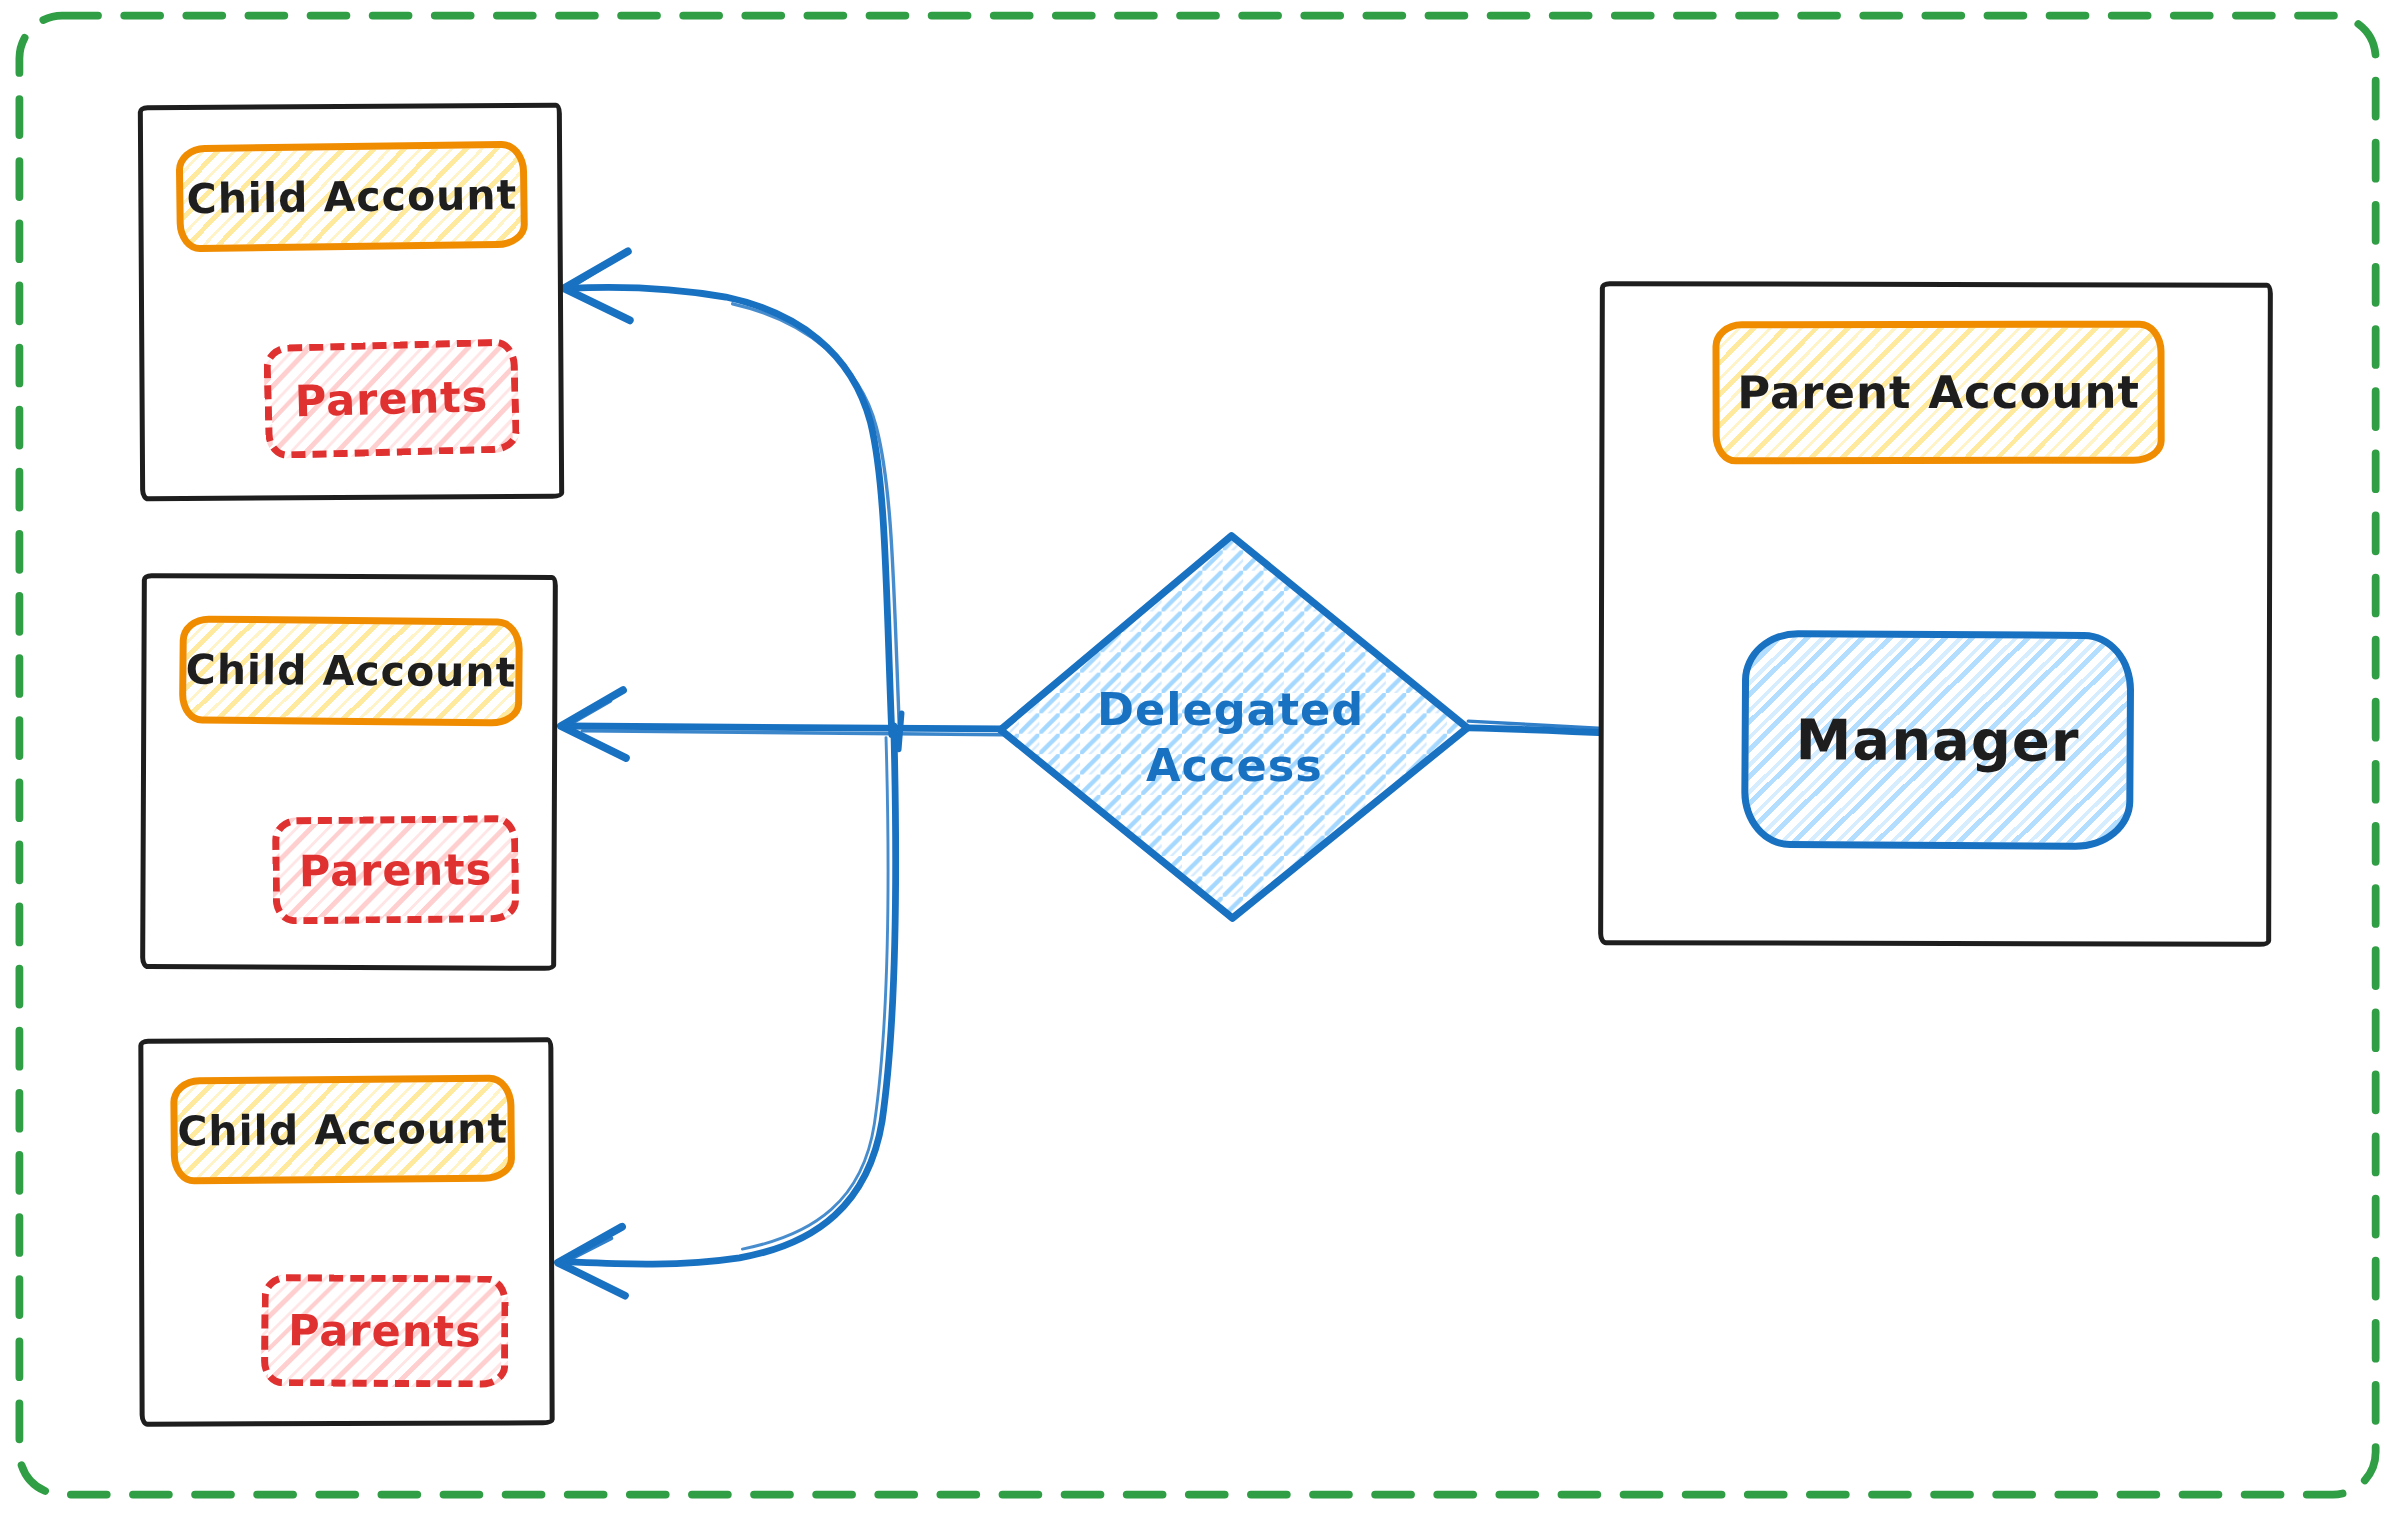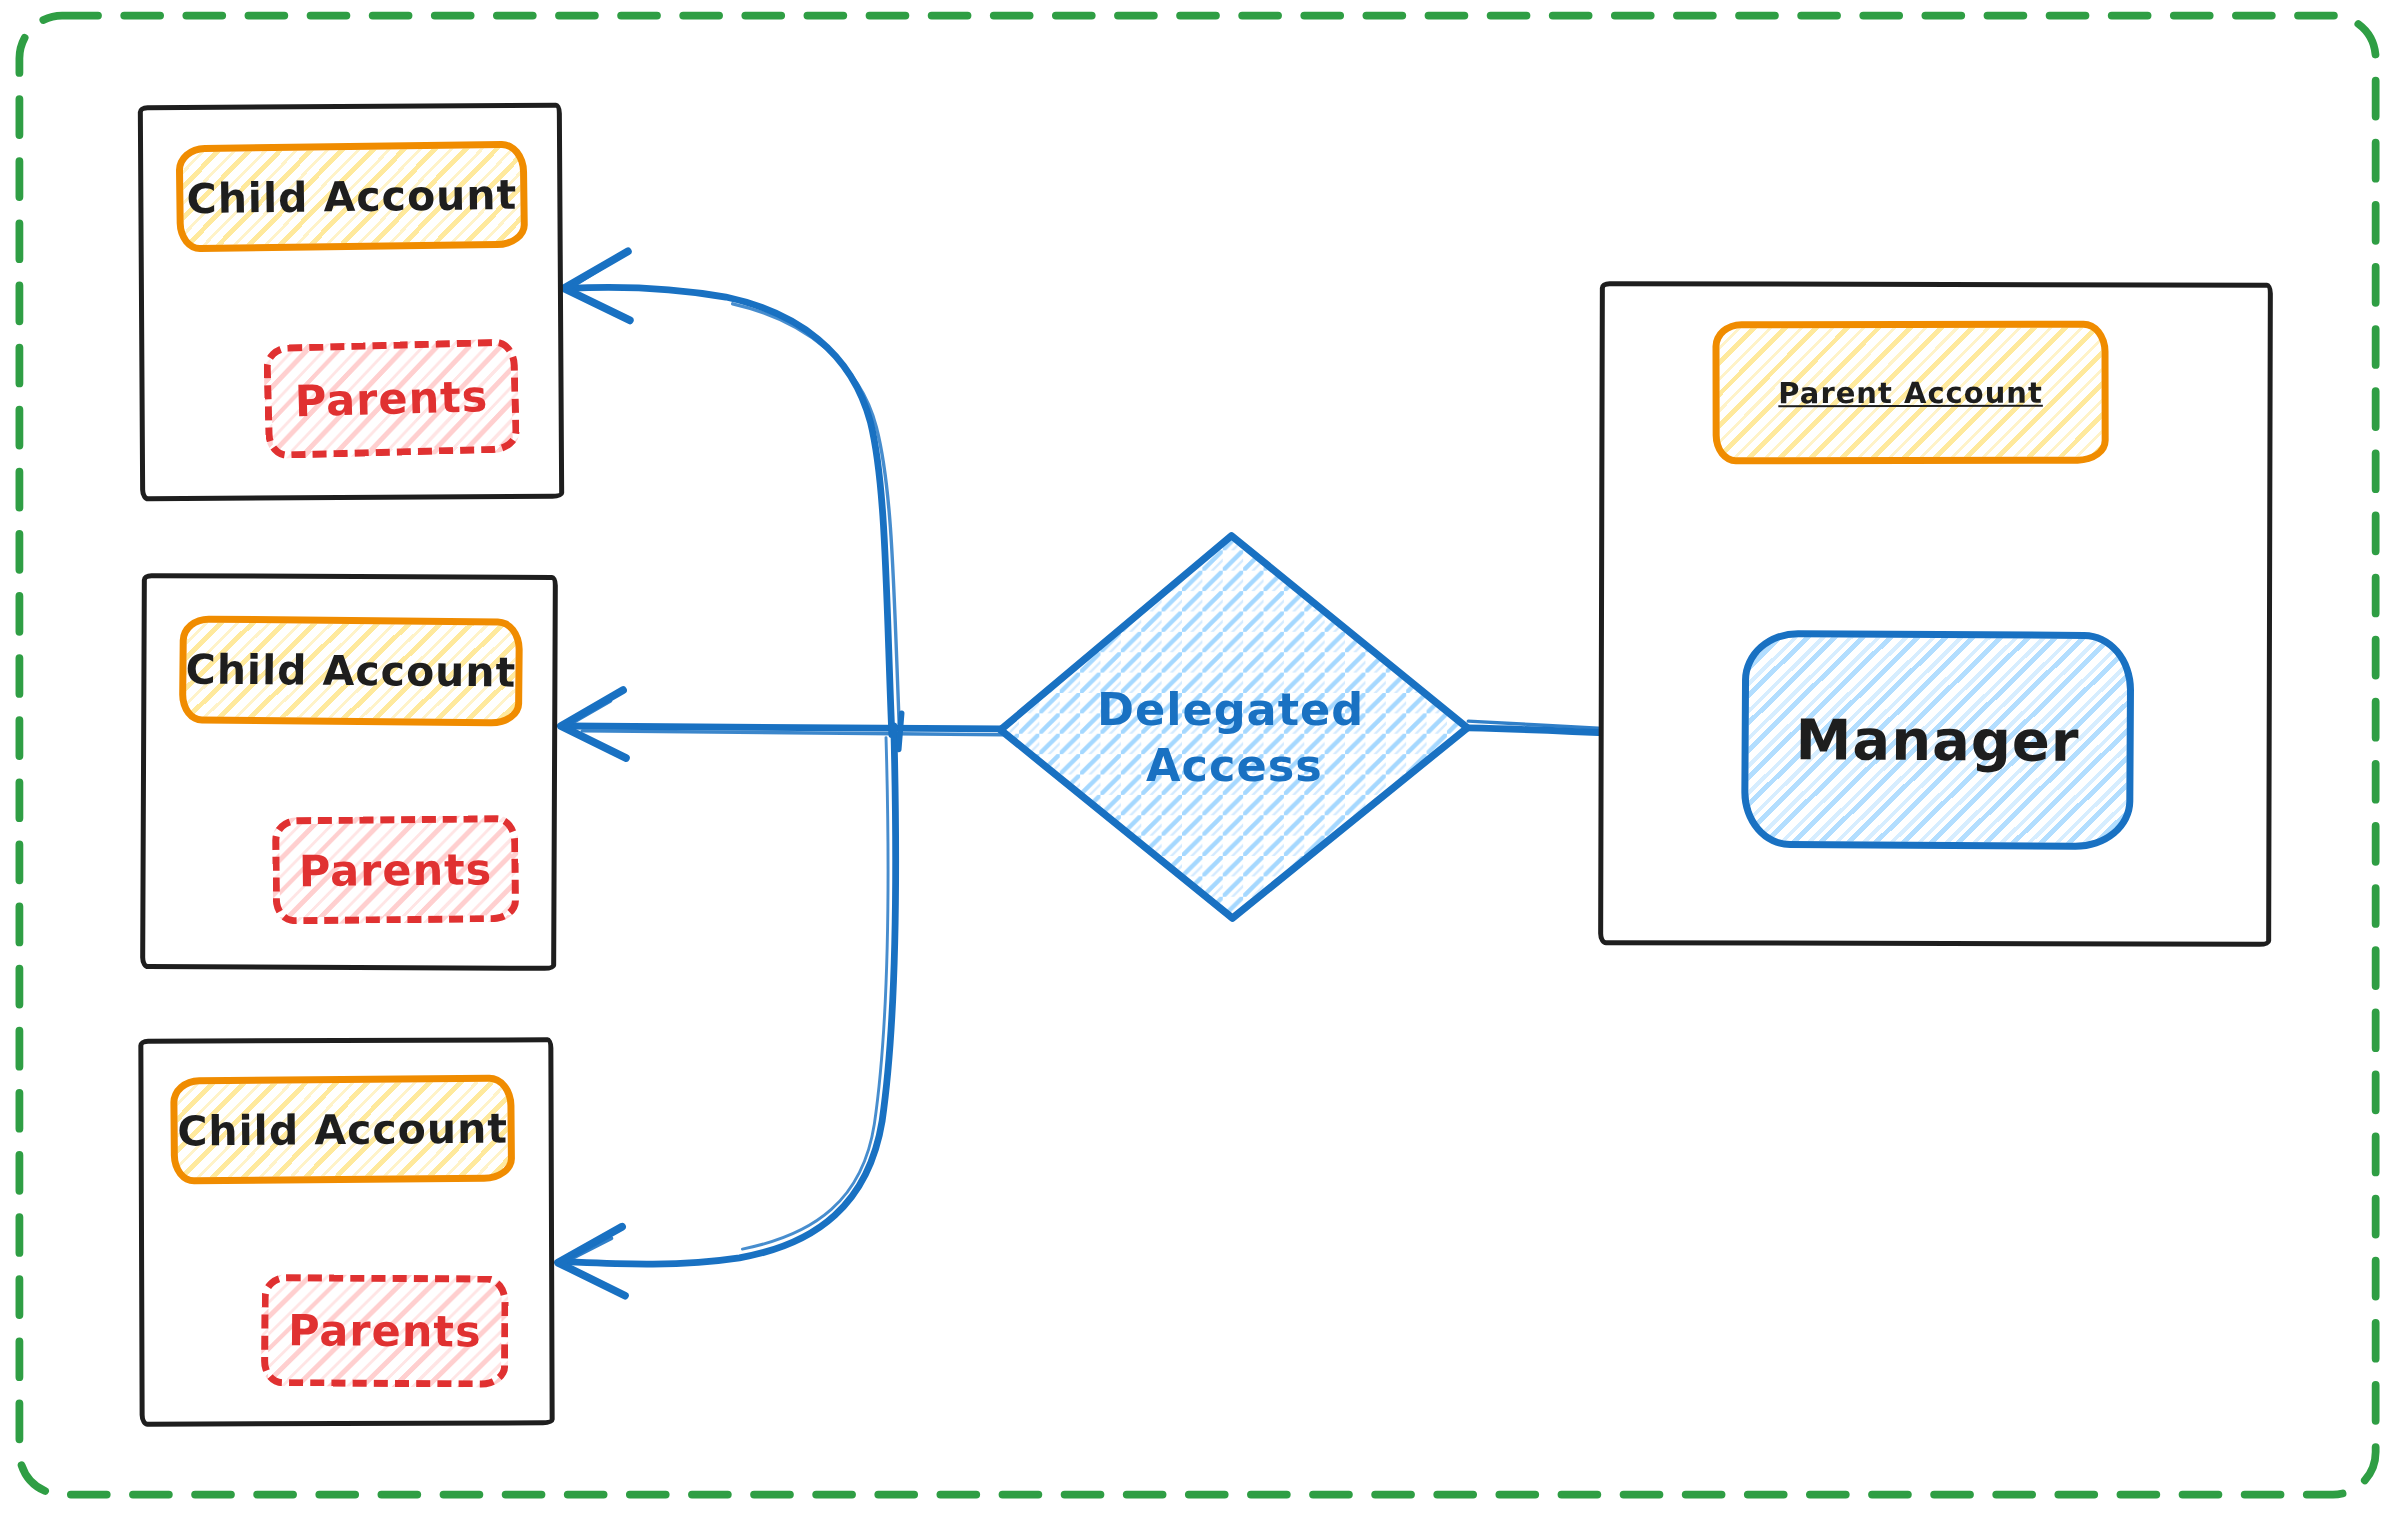--- a/index.html
+++ b/index.html
@@ -77,21 +77,21 @@
     font-weight: bold;
   }
 
   
   .box-child-1 .pill-orange { left: 33px;  top: 34px;  width: 351px; height: 107px; font-size: 41px; transform: rotate(-0.4deg); }
   .box-child-1 .pill-red    { left: 120px; top: 233px; width: 254px; height: 114px; font-size: 43px; transform: rotate(-1.2deg); }
   .box-child-2 .pill-orange { left: 33px;  top: 38px;  width: 343px; height: 108px; font-size: 41px; transform: rotate(0.3deg); }
   .box-child-2 .pill-red    { left: 127px; top: 237px; width: 246px; height: 107px; font-size: 43px; transform: rotate(-0.8deg); }
   .box-child-3 .pill-orange { left: 27px;  top: 33px;  width: 344px; height: 107px; font-size: 41px; transform: rotate(-0.3deg); }
   .box-child-3 .pill-red    { left: 117px; top: 232px; width: 247px; height: 112px; font-size: 43px; transform: rotate(0.6deg); }
-  .box-parent  .pill-orange { left: 108px; top: 34px;  width: 396px; height: 143px; font-size: 29px; transform: rotate(-0.25deg); text-decoration: underline; }
+  .box-parent  .pill-orange { left: 108px; top: 34px;  width: 452px; height: 143px; font-size: 45px; transform: rotate(-0.25deg); }
   .box-parent  .pill-blue   { left: 138px; top: 344px; width: 392px; height: 218px; font-size: 56px; transform: rotate(0.2deg); }
 
   .diamond-label {
     font-family: "DejaVu Sans", "Liberation Sans", sans-serif;
     font-size: 46px;
     font-weight: bold;
     fill: #1971c2;
     letter-spacing: 1px;
   }
 </style>

